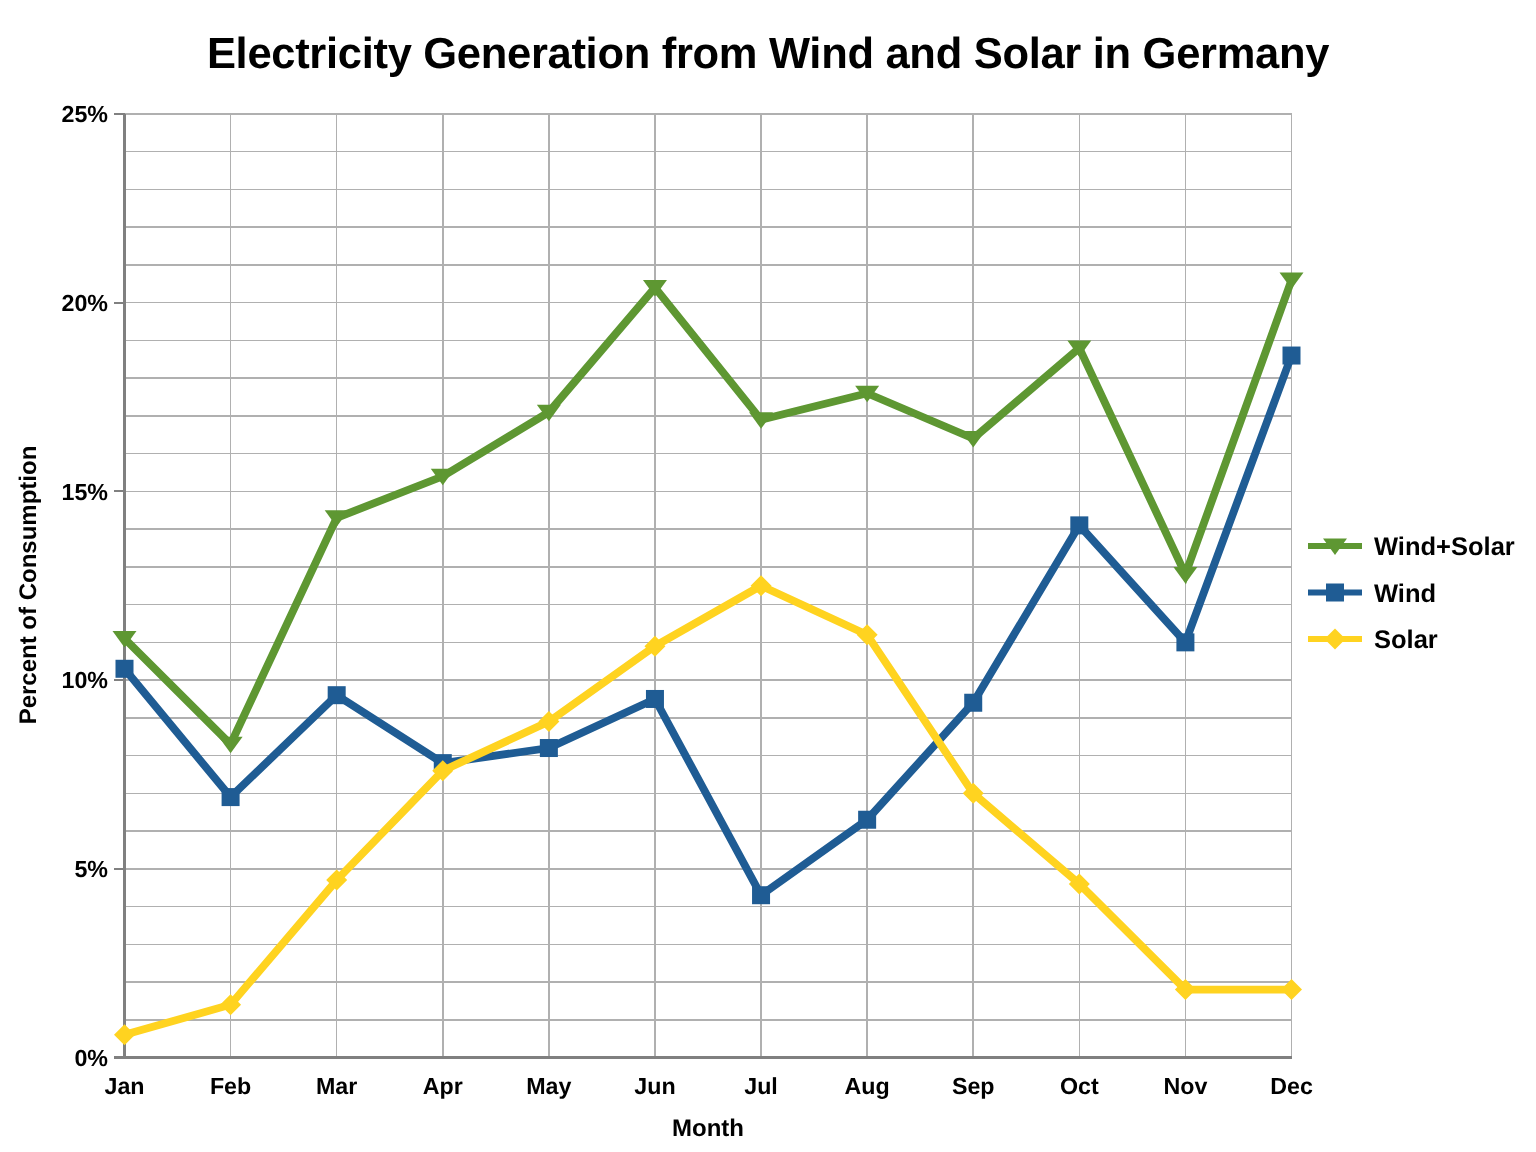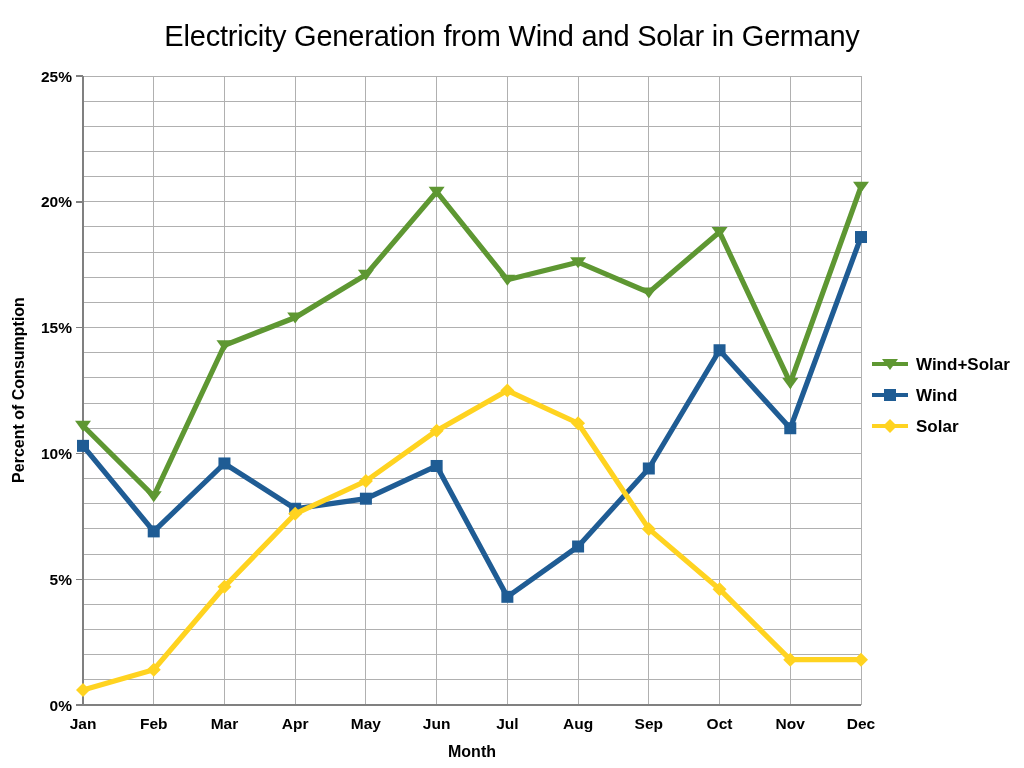--- a/index.html
+++ b/index.html
@@ -21,21 +21,21 @@
     width: 1024px;
     height: 768px;
   }
   #chart-title {
     position: absolute;
     left: 0;
     top: 20px;
     width: 1024px;
     text-align: center;
     font-size: 29px;
-    font-weight: normal;
+    font-weight: bold;
     letter-spacing: -0.2px;
     color: #000000;
     white-space: nowrap;
   }
   #plot-svg {
     position: absolute;
     left: 0;
     top: 0;
   }
   .axis-title {

